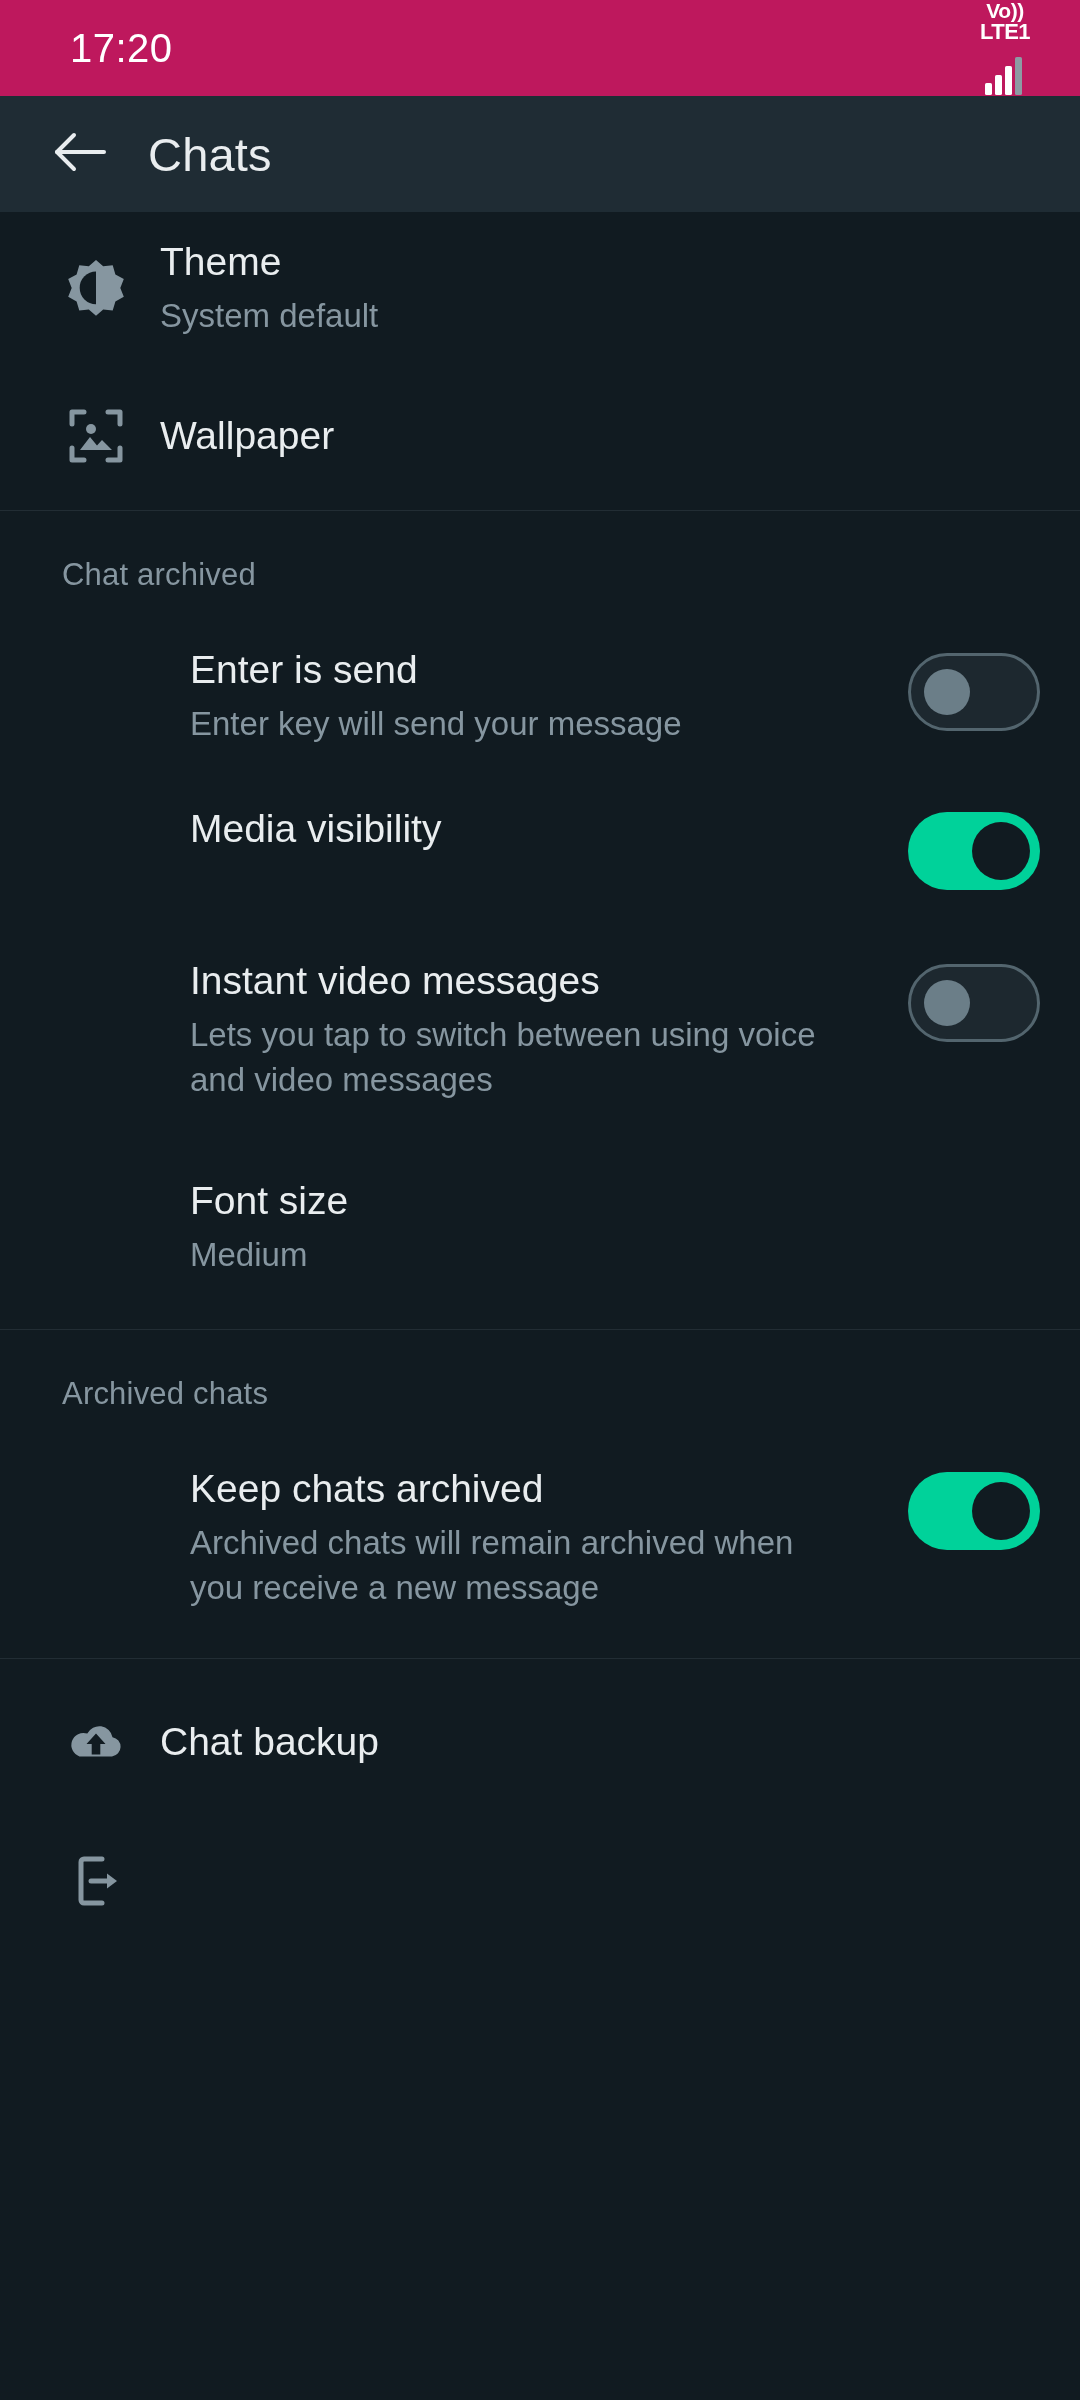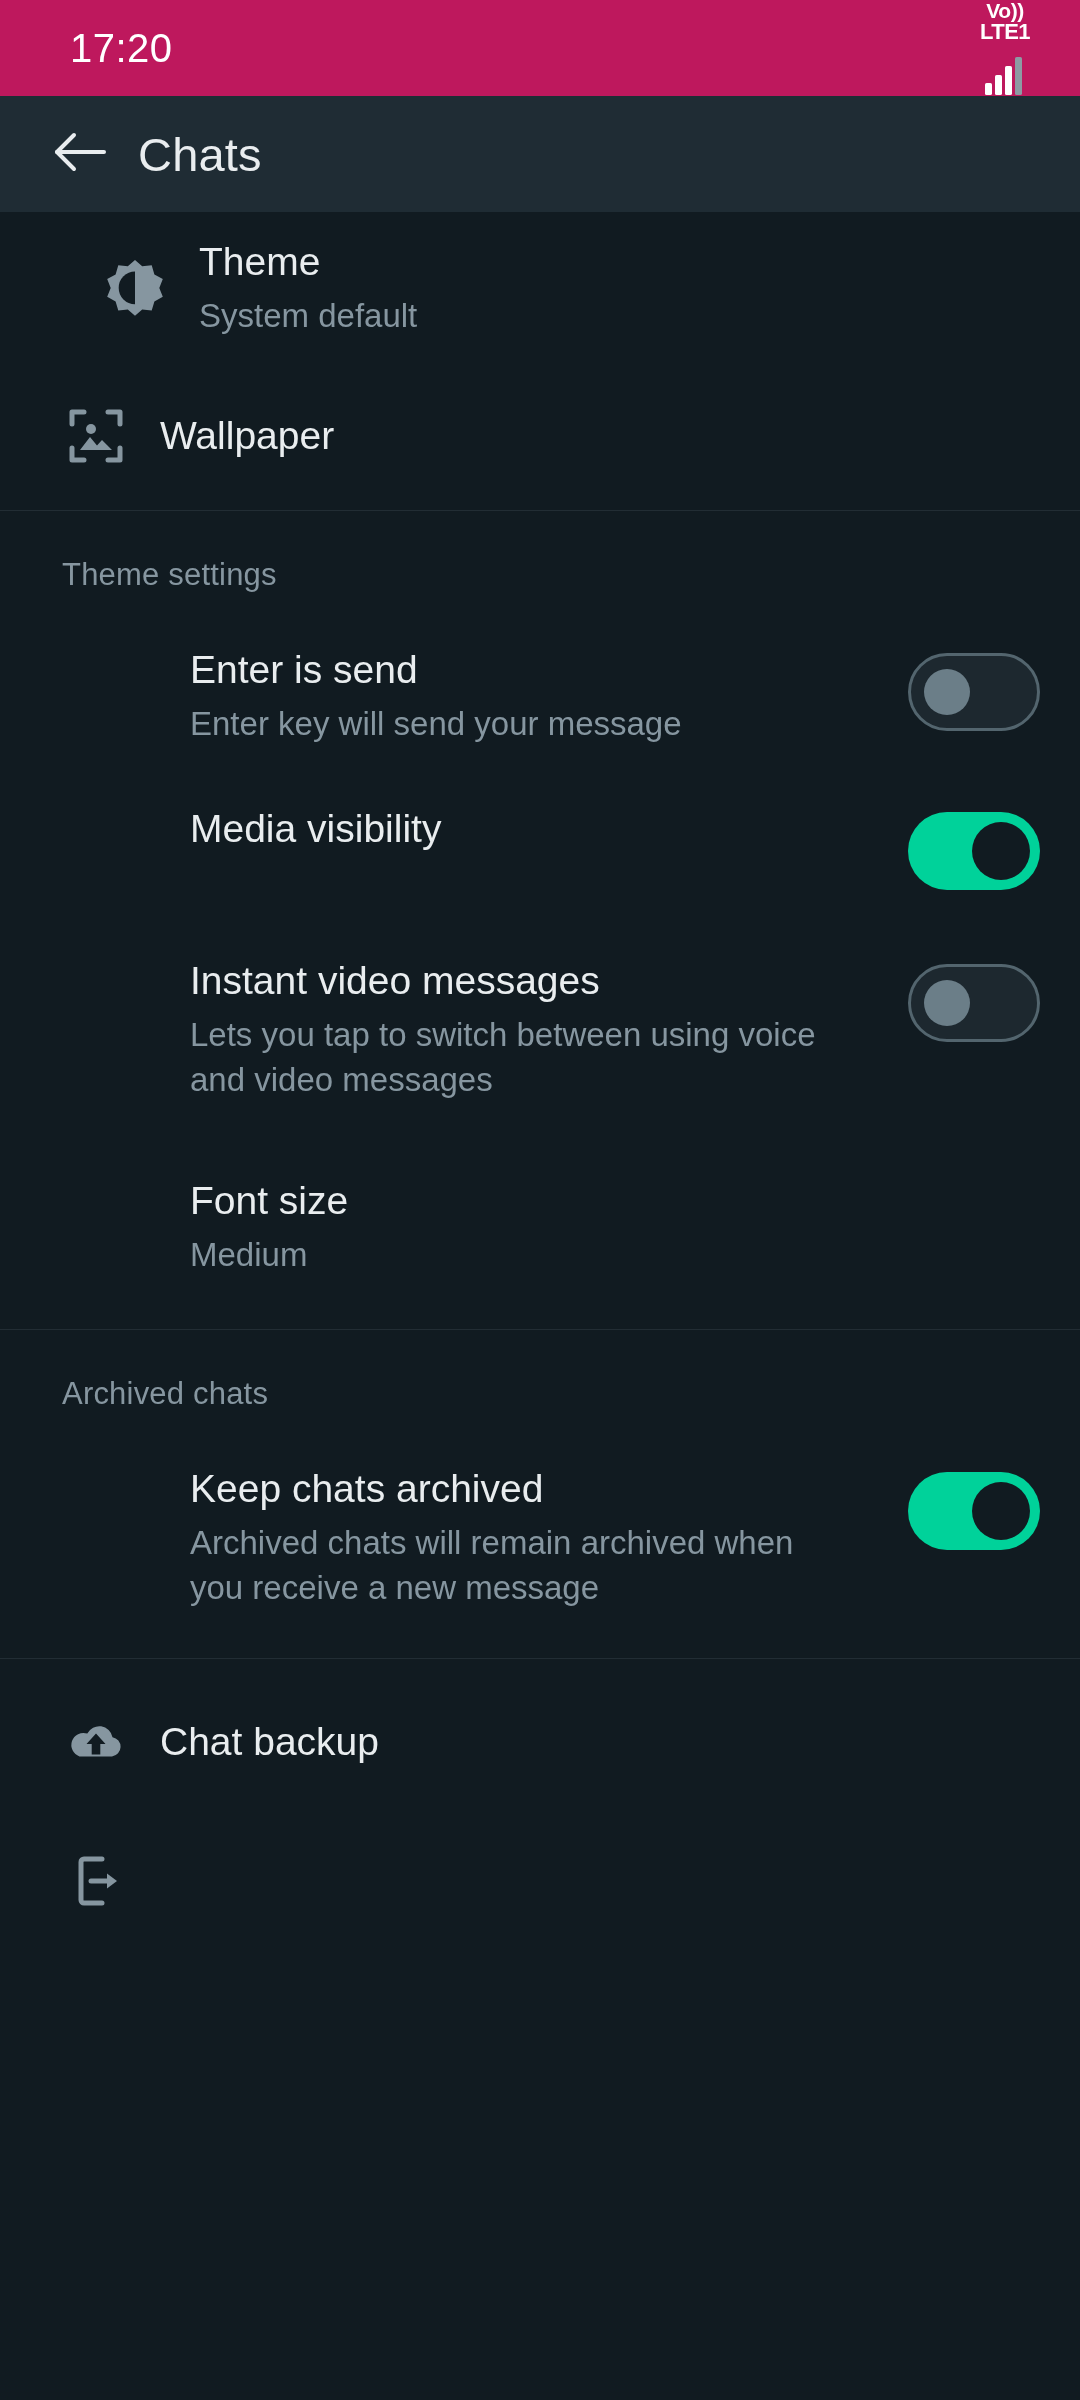--- a/index.html
+++ b/index.html
@@ -77,21 +77,21 @@
     width: 72px;
     height: 72px;
     display: flex;
     align-items: center;
     justify-content: center;
     cursor: pointer;
   }
   .app-title {
     color: #e9edef;
     font-size: 47px;
-    margin-left: 22px;
+    margin-left: 32px;
     letter-spacing: 0.2px;
   }
 
   
   .content {
     flex: 1 1 auto;
     background: #111b21;
     overflow: hidden;
   }
   .section { position: relative; }
@@ -245,21 +245,21 @@
         </svg>
       </span>
     </div>
     <div class="app-title">Chats</div>
   </div>
 
   <div class="content">
 
     <div class="section">
 
-      <div class="nav-row" style="min-height:150px;margin-left:39px;">
+      <div class="nav-row" style="min-height:150px;">
         <div class="nav-icon">
           <svg width="58" height="58" viewBox="0 0 58 58">
             <path fill="#8696a0" d="M29 2 L36.2 8.3 L45.7 7.2 L48.4 16.4 L56.8 21 L53.3 29.9 L56.8 38.8 L48.4 43.4 L45.7 52.6 L36.2 51.5 L29 57.8 L21.8 51.5 L12.3 52.6 L9.6 43.4 L1.2 38.8 L4.7 29.9 L1.2 21 L9.6 16.4 L12.3 7.2 L21.8 8.3 Z"></path>
             <path fill="#111b21" d="M29 13.6 A16.3 16.3 0 0 0 29 46.2 Z"></path>
           </svg>
         </div>
         <div class="nav-text">
           <div class="row-title">Theme</div>
           <div class="row-sub">System default</div>
         </div>
@@ -281,21 +281,21 @@
         <div class="nav-text">
           <div class="row-title">Wallpaper</div>
         </div>
       </div>
 
     </div>
 
     <div class="divider"></div>
 
     <div class="section">
-      <div class="section-label">Theme settings</div>
+      <div class="section-label">Chat archived</div>
 
       <div class="toggle-row">
         <div class="toggle-text">
           <div class="row-title">Enter is send</div>
           <div class="row-sub">Enter key will send your message</div>
         </div>
         <div class="switch off">
           <div class="thumb"></div>
         </div>
       </div>

